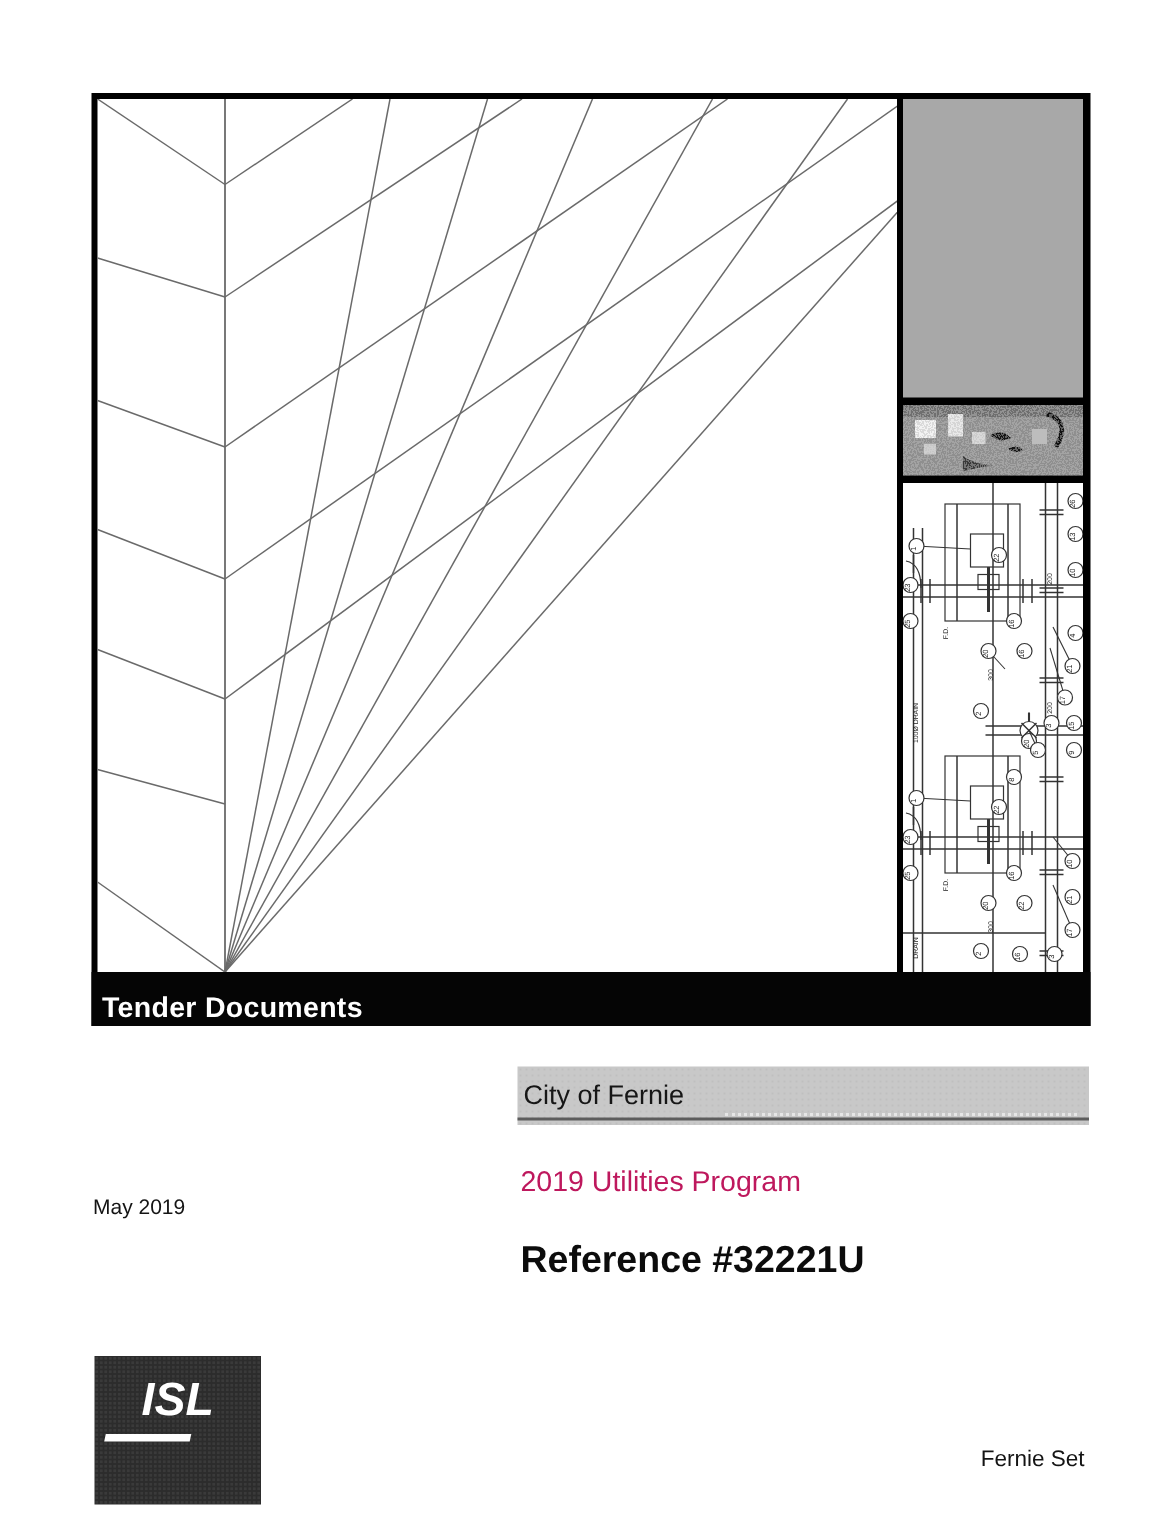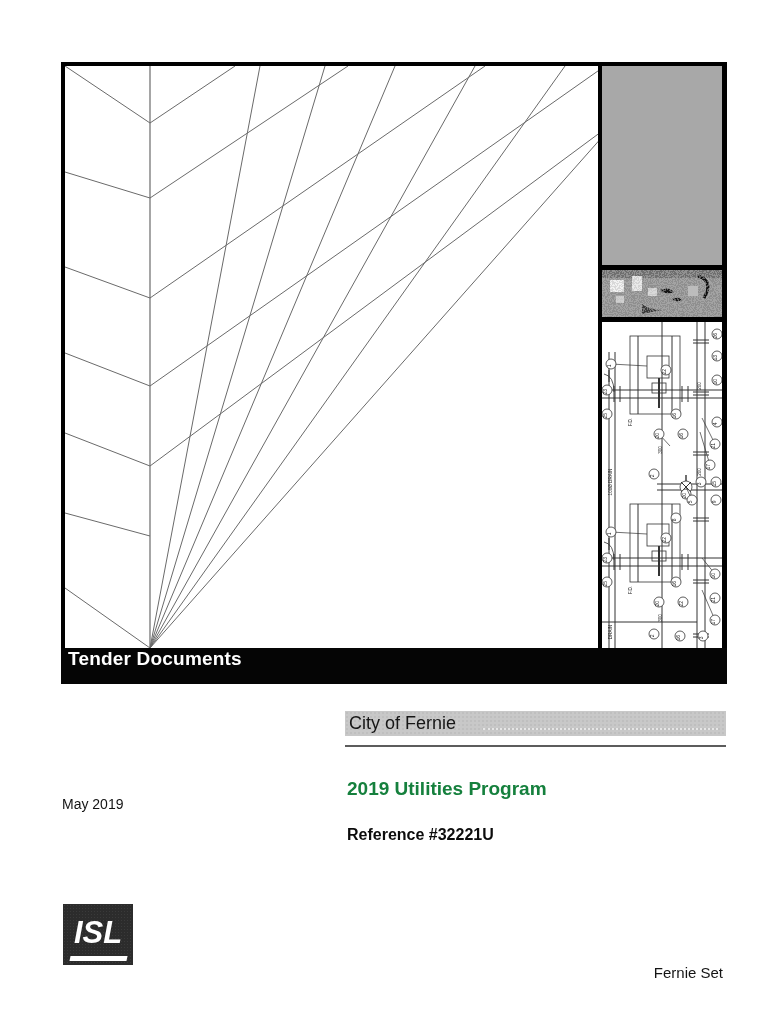--- a/index.html
+++ b/index.html
@@ -6,38 +6,38 @@
   body{width:770px;height:1024px;position:relative;font-family:"Liberation Sans",sans-serif;color:#111;overflow:hidden;}
   .abs{position:absolute;}
 
   
   .frame{left:61px;top:62px;width:666px;height:622px;background:#000;}
   .art-panel{left:4px;top:4px;width:533px;height:582px;background:#fff;}
   .right-col{left:541px;top:4px;width:120px;height:582px;background:#000;}
   .gray-box{left:0;top:0;width:120px;height:199px;background:#a8a8a8;}
   .photo-box{left:0;top:204px;width:120px;height:47px;background:#8f8f8f;overflow:hidden;}
   .drawing-box{left:0;top:256px;width:120px;height:326px;background:#fff;overflow:hidden;}
-  .banner{left:0;top:586px;width:666px;height:36px;background:#050505;display:flex;align-items:flex-start;}
+  .banner{left:0;top:586px;width:666px;height:36px;background:#050505;display:flex;align-items:flex-end;}
   .banner span{color:#fff;font-weight:bold;font-size:19px;padding-left:7px;letter-spacing:.2px;}
 
   
-  .client-bar{left:345px;top:711px;width:381px;height:25px;background:#c8c8c8;
+  .client-bar{left:345px;top:711px;width:381px;height:39px;background:#c8c8c8;
      background-image:radial-gradient(#bfbfbf 1px, transparent 1px);background-size:4px 4px;
      display:flex;align-items:center;}
   .client-bar .txt{font-size:18px;color:#161616;padding-left:4px;white-space:nowrap;}
   .leader{position:absolute;left:138px;right:8px;bottom:6px;border-bottom:2px dotted #e6e6e6;height:0;}
   .rule{left:345px;top:745px;width:381px;height:2px;background:#5c5c5c;}
   .date{left:62px;top:796px;font-size:14px;color:#141414;}
-  .title{left:347px;top:778px;font-size:19px;font-weight:bold;color:#15803d;}
-  .reference{left:347px;top:826px;font-size:16px;font-weight:bold;color:#0c0c0c;}
+  .title{left:347px;top:778px;font-size:19px;font-weight:normal;color:#be185d;}
+  .reference{left:347px;top:826px;font-size:25px;font-weight:bold;color:#0c0c0c;}
   .footer{top:964px;right:47px;font-size:15px;color:#141414;}
 
   
-  .logo{left:63px;top:904px;width:70px;height:61px;background:#2c2c2c;
-     background-image:radial-gradient(#3a3a3a 1px, transparent 1px);background-size:3px 3px;}
+  .logo{left:63px;top:904px;width:70px;height:99px;background:#2c2c2c;
+     background-image:radial-gradient(#3a3a3a 1px, transparent 1px);background-size:3px 3px;padding-left:41px;}
   .logo-text{position:absolute;left:0;width:100%;top:13px;text-align:center;
      color:#fff;font-style:italic;font-weight:bold;font-size:31px;line-height:31px;}
   .logo-underline{position:absolute;left:7px;top:52px;width:57px;height:5px;background:#fff;
      transform:skewX(-12deg);}
 
   svg{display:block;}
 </style>
 </head>
 <body>
 

